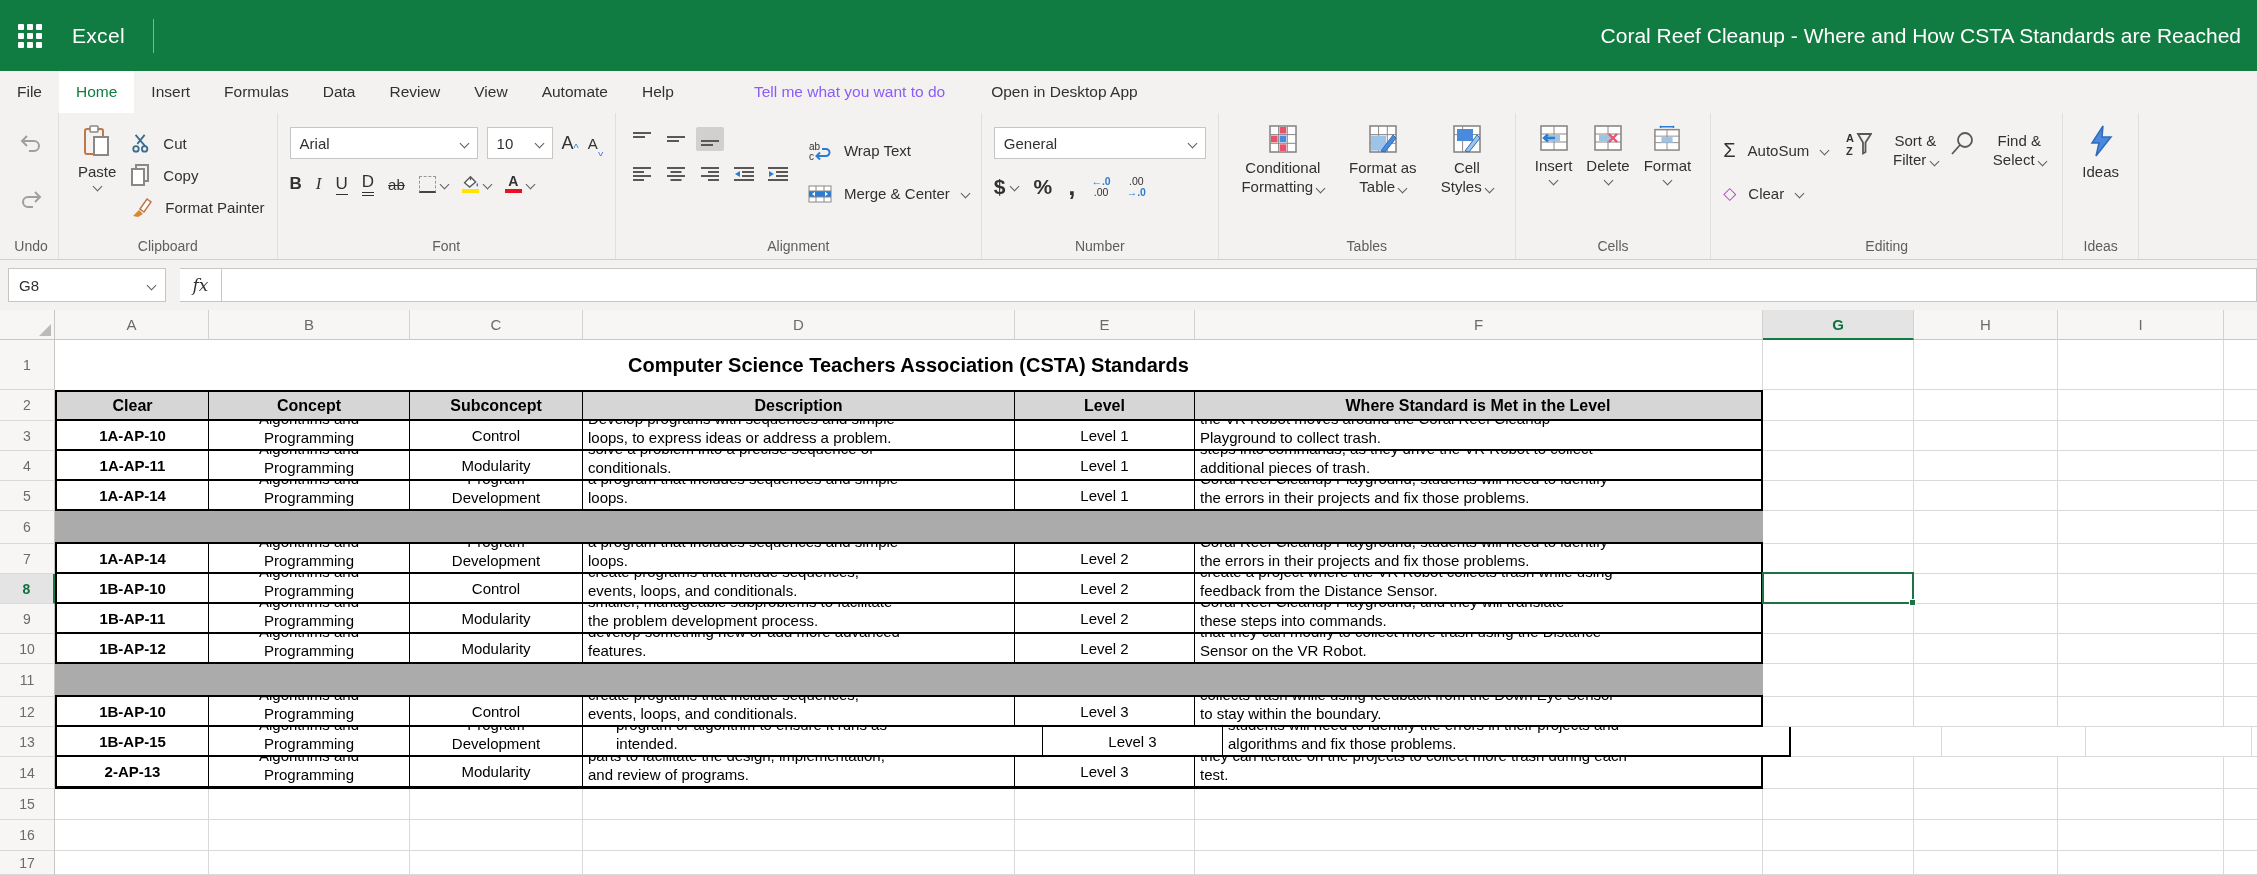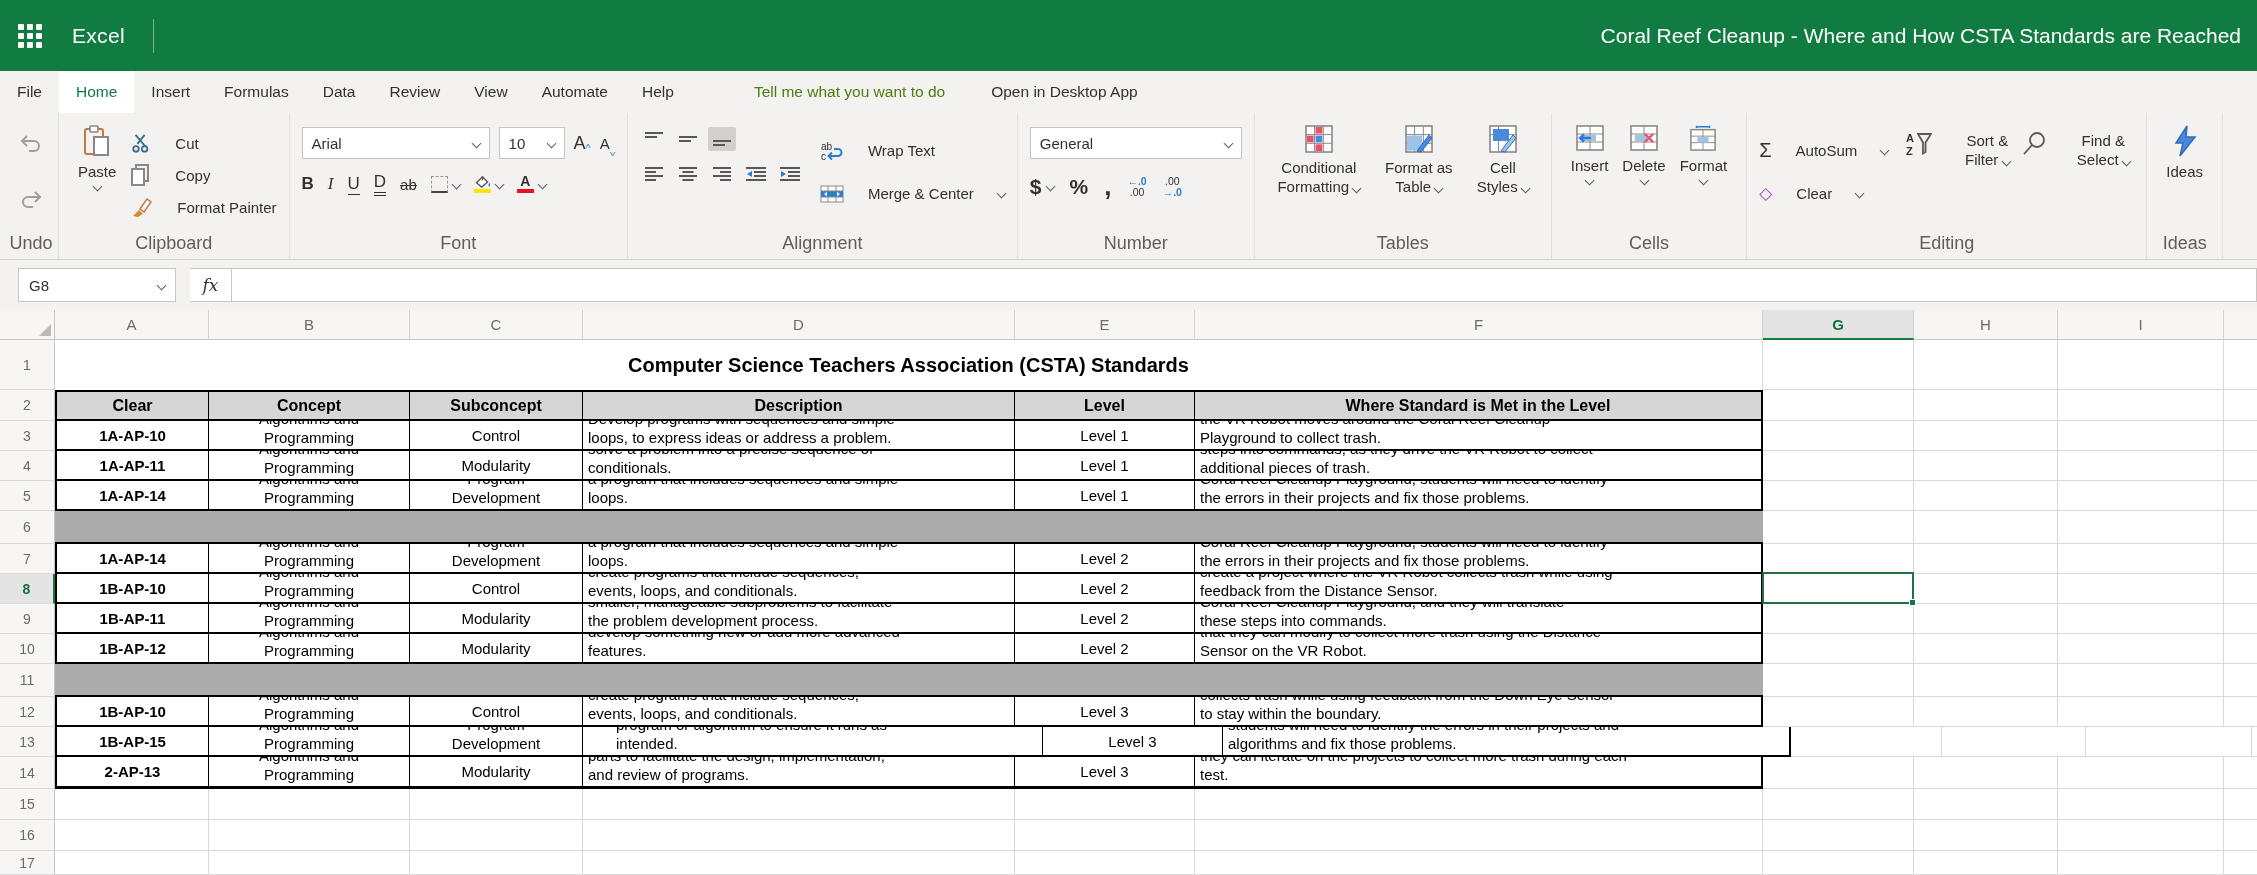--- a/index.html
+++ b/index.html
@@ -11,31 +11,31 @@
   .waffle{width:24px;height:24px;margin-left:18px;display:grid;grid-template-columns:repeat(3,6px);grid-template-rows:repeat(3,6px);gap:3px;cursor:pointer}
   .waffle i{background:#fff;border-radius:1px}
   .appname{font-size:21px;margin-left:30px;letter-spacing:.3px}
   .tdiv{width:1px;height:34px;background:rgba(255,255,255,.45);margin-left:28px}
   .doctitle{margin-left:auto;margin-right:16px;font-size:21px;white-space:nowrap}
 
   
   .menubar{height:42px;background:#F3F2F1;display:flex;align-items:stretch;font-size:15.5px;color:#323130}
   .mitem{display:flex;align-items:center;padding:0 17px;cursor:pointer;white-space:nowrap}
   .mitem.active{background:#fff;color:#107C41}
-  .mitem.ghost{color:#4d7c0f;margin-left:46px}
+  .mitem.ghost{color:#8b5cf6;margin-left:46px}
   .mitem.desk{margin-left:12px}
 
   
   .ribbon{height:147px;background:#F3F2F1;border-bottom:1px solid #D2D0CE;display:flex;padding-left:4px}
   .rgroup{position:relative;display:flex;align-items:flex-start;padding:10px 12px 26px 12px;border-right:1px solid #E1DFDD;flex:0 0 auto}
-  .glabel{position:absolute;bottom:5px;left:0;right:0;text-align:center;font-size:18px;color:#605E5C;white-space:nowrap}
+  .glabel{position:absolute;bottom:5px;left:0;right:0;text-align:center;font-size:14px;color:#605E5C;white-space:nowrap}
   .stackv{display:flex;flex-direction:column;justify-content:space-between;height:86px;margin-top:6px}
   .icbtn{width:30px;height:30px;display:flex;align-items:center;justify-content:center;cursor:pointer}
   .bigbtn{display:flex;flex-direction:column;align-items:center;gap:5px;font-size:15px;color:#323130;padding:2px 7px;text-align:center;cursor:pointer;line-height:19px}
-  .sbtn{display:flex;align-items:center;gap:24px;font-size:15px;height:28px;cursor:pointer;white-space:nowrap}
+  .sbtn{display:flex;align-items:center;gap:12px;font-size:15px;height:28px;cursor:pointer;white-space:nowrap}
   .chev{width:7px;height:7px;border-right:1.6px solid #605E5C;border-bottom:1.6px solid #605E5C;transform:rotate(45deg);display:inline-block;flex:0 0 auto}
   .chevdn{margin-top:-3px}
   .inputbox{background:#fff;border:1px solid #C8C6C4;height:32px;display:flex;align-items:center;padding:0 9px;font-size:15px;color:#323130;cursor:pointer}
   .fcol{display:flex;flex-direction:column;gap:13px;margin-top:4px}
   .frow{display:flex;align-items:center;gap:14px}
   .glyphbtn{font-size:17px;color:#323130;cursor:pointer;display:flex;align-items:flex-end}
   .ub{border-bottom:1.6px solid #323130}
   .dub{border-bottom:4px double #323130}
   .strike{text-decoration:line-through}
   .colorbar{display:flex;flex-direction:column;align-items:center;cursor:pointer}
@@ -45,21 +45,21 @@
   .alignbtn{width:28px;height:24px;display:flex;align-items:center;justify-content:center;cursor:pointer}
   .numglyph{font-size:21px;font-weight:bold;color:#323130;cursor:pointer}
   .decbtn{font-size:10.5px;line-height:11px;color:#323130;text-align:center;cursor:pointer}
   .decbtn b{color:#2B7CD3}
   .sigma{font-size:20px;color:#323130}
   .diamond{color:#B146C2;font-size:17px}
   .twol{width:104px;white-space:normal}
   .twos{width:62px;white-space:normal;text-align:center;line-height:19px}
 
   
-  .fbar{height:50px;background:#F3F2F1;display:flex;align-items:center;padding-left:18px}
+  .fbar{height:50px;background:#F3F2F1;display:flex;align-items:center;padding-left:8px}
   .namebox{width:158px;height:34px;background:#fff;border:1px solid #C8C6C4;display:flex;align-items:center;padding:0 10px;font-size:15px;cursor:pointer}
   .namebox .chev{margin-left:auto}
   .fxbox{width:42px;height:34px;background:#fff;border:1px solid #C8C6C4;border-left:none;margin-left:14px;display:flex;align-items:center;justify-content:center;font-family:"DejaVu Serif",serif;font-style:italic;font-size:17px;color:#323130;cursor:pointer}
   .finput{flex:1;height:34px;background:#fff;border:1px solid #C8C6C4;border-left:none;font-size:15px;padding:0 8px;display:flex;align-items:center}
 
   
   #grid{position:relative;width:2257px;height:565px;background:#fff;overflow:hidden}
   .grow{display:flex;width:2257px;flex:0 0 auto}
   .rowhdr{width:55px;flex:0 0 55px;background:#F7F6F5;border-right:1px solid #C8C6C4;border-bottom:1px solid #D9D9D9;display:flex;align-items:center;justify-content:center;font-size:14px;color:#6B6B6B;cursor:pointer}
   .selrow{background:#E4E4E4;color:#0E703C;font-weight:bold;border-right:2px solid #107C41}

